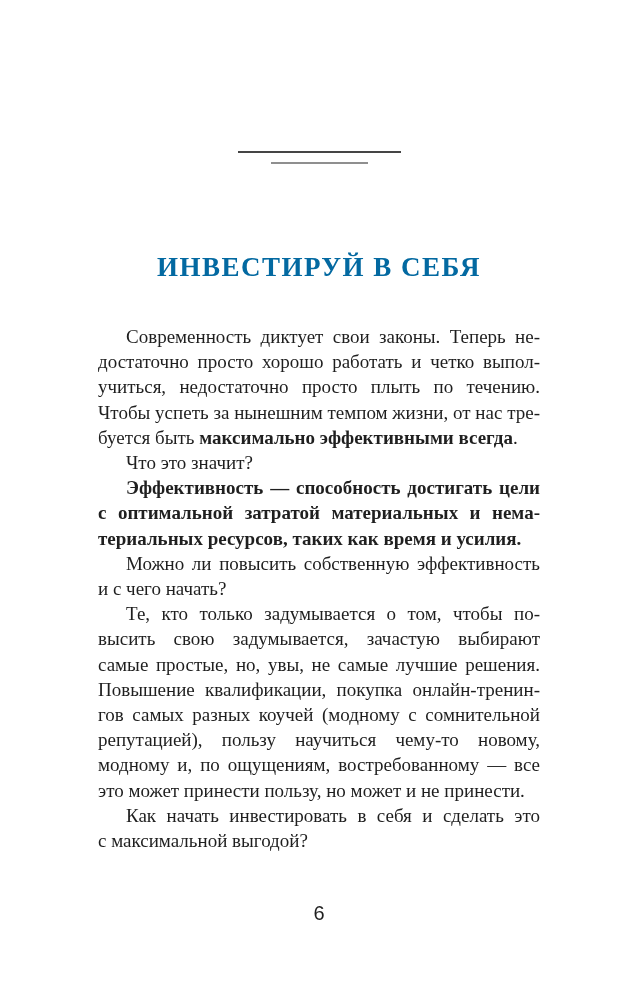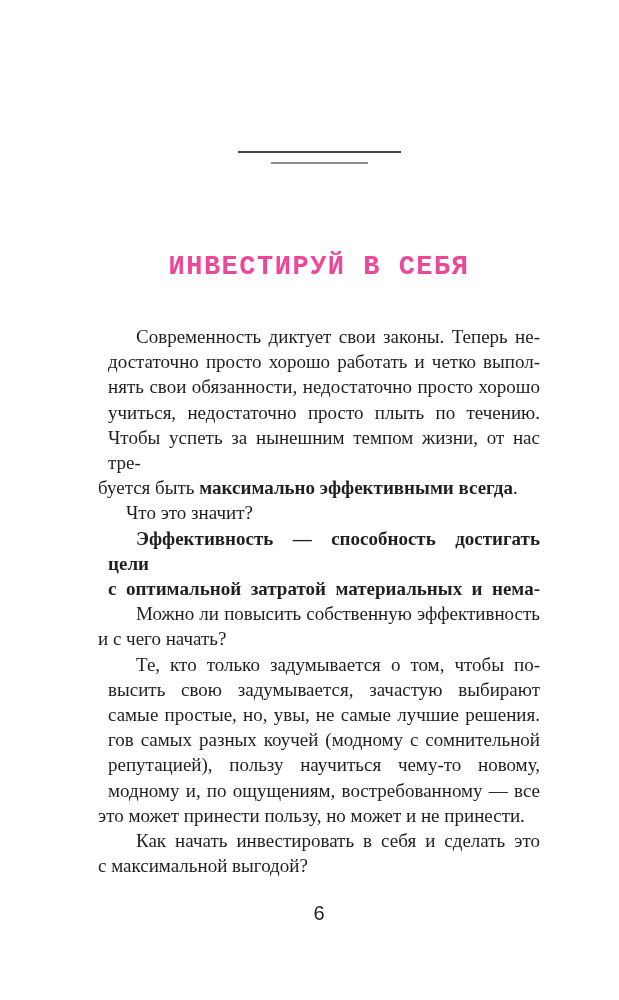--- a/index.html
+++ b/index.html
@@ -34,43 +34,42 @@
     background: #8f8f8f;
     margin: 9px auto 0 auto;
   }
   .title {
     position: absolute;
     top: 250px;
     left: 88px;
     width: 462px;
     margin: 0;
     text-align: center;
-    font-family: Liberation Mono, monospace;
+    font-family: Liberation Serif, serif;
     font-weight: 700;
     font-size: 27px;
     line-height: 34px;
     letter-spacing: 1.5px;
-    color: #ec4899;
+    color: #0369a1;
     white-space: nowrap;
   }
   .body-text {
     position: absolute;
     top: 324px;
     left: 98px;
     width: 442px;
     font-size: 19px;
     line-height: 25.2px;
   }
   .line {
     text-align: justify;
     text-align-last: left;
   }
   .line.j {
     text-align-last: justify;
-    margin-left: 10px;
   }
   .line.ind {
     text-indent: 28px;
   }
   .b { font-weight: 700; }
   .i { }
   .pagenum {
     position: absolute;
     top: 901px;
     left: 98px;
@@ -90,32 +89,33 @@
   <div class="ornament">
     <div class="orn-line-1"></div>
     <div class="orn-line-2"></div>
   </div>
 
   <h1 class="title">ИНВЕСТИРУЙ В СЕБЯ</h1>
 
   <div class="body-text">
       <div class="line j ind"><span>Современность диктует свои законы. Теперь не-</span></div>
       <div class="line j"><span>достаточно просто хорошо работать и четко выпол-</span></div>
-      <div class="line j"><span>нять свои обязанности, недостаточно просто хорошо</span></div>
       <div class="line j"><span>учиться, недостаточно просто плыть по течению.</span></div>
       <div class="line j"><span>Чтобы успеть за нынешним темпом жизни, от нас тре-</span></div>
       <div class="line"><span>буется быть </span><span class="b">максимально эффективными всегда</span><span>.</span></div>
       <div class="line ind"><span class="i">Что это значит?</span></div>
       <div class="line j ind"><span class="b">Эффективность — способность достигать цели</span></div>
       <div class="line j"><span class="b">с оптимальной затратой материальных и нема-</span></div>
+      <div class="line"><span class="b">териальных ресурсов, таких как время и усилия.</span></div>
       <div class="line j ind"><span class="i">Можно ли повысить собственную эффективность</span></div>
       <div class="line"><span class="i">и с чего начать?</span></div>
       <div class="line j ind"><span>Те, кто только задумывается о том, чтобы по-</span></div>
       <div class="line j"><span>высить свою задумывается, зачастую выбирают</span></div>
       <div class="line j"><span>самые простые, но, увы, не самые лучшие решения.</span></div>
+      <div class="line j"><span>Повышение квалификации, покупка онлайн-тренин-</span></div>
       <div class="line j"><span>гов самых разных коучей (модному с сомнительной</span></div>
       <div class="line j"><span>репутацией), пользу научиться чему-то новому,</span></div>
       <div class="line j"><span>модному и, по ощущениям, востребованному — все</span></div>
       <div class="line"><span>это может принести пользу, но может и не принести.</span></div>
       <div class="line j ind"><span class="i">Как начать инвестировать в себя и сделать это</span></div>
       <div class="line"><span class="i">с максимальной выгодой?</span></div>
     </div>
 
   <div class="pagenum">6</div>
 

